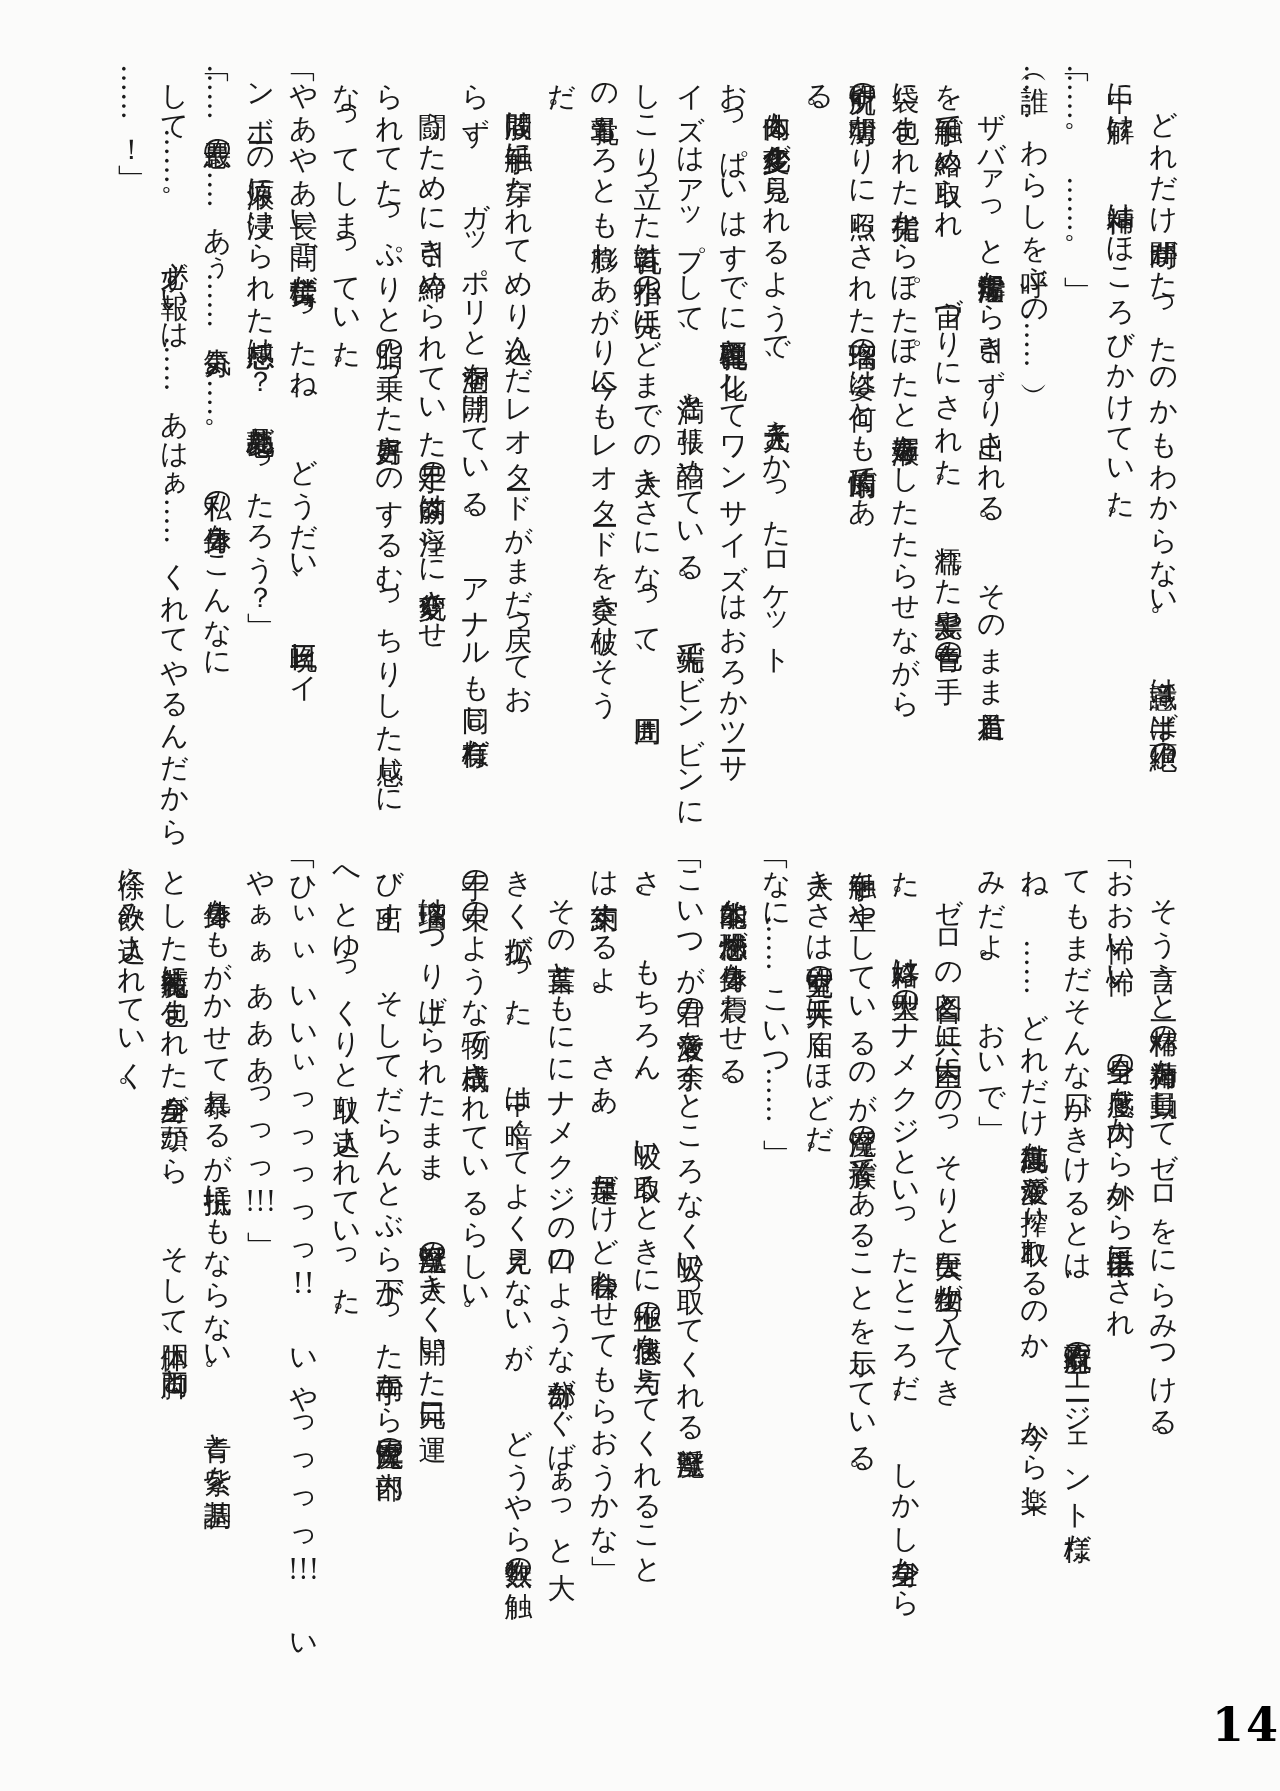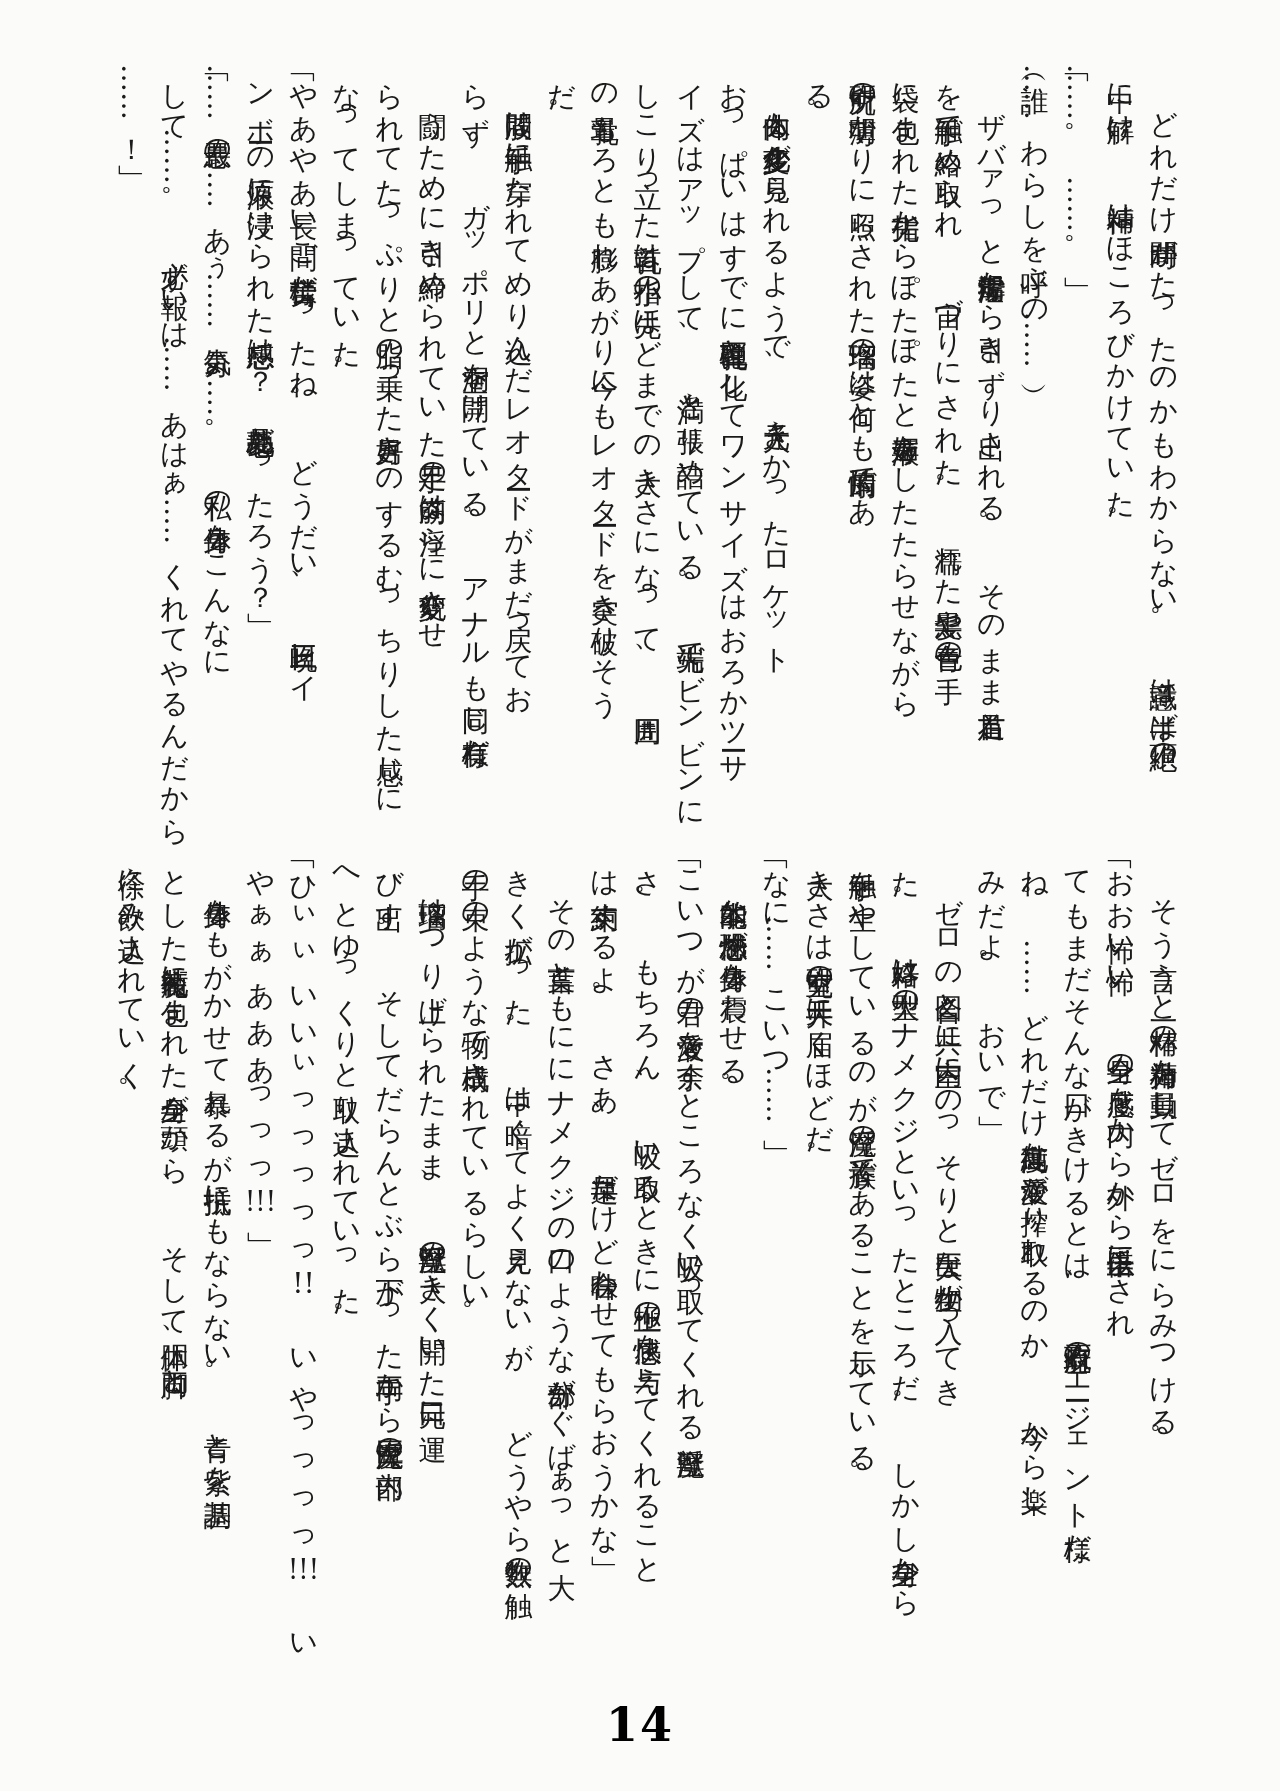--- a/index.html
+++ b/index.html
@@ -32,21 +32,21 @@
     text-combine-upright: all;
     -webkit-text-combine: horizontal;
     letter-spacing: 0;
     font-weight: normal;
   }
   .page-number {
     position: absolute;
     top: 1698px;
     left: 0;
     width: 100%;
-    text-align: center;
+    text-align: right;
     font-family: "DejaVu Serif", "Liberation Serif", serif;
     font-size: 46px;
     font-weight: bold;
     letter-spacing: 2px;
     color: #000;
   }
 </style>
 </head>
 <body style="background: rgb(251, 251, 250); color: rgb(26, 26, 26);">
 

